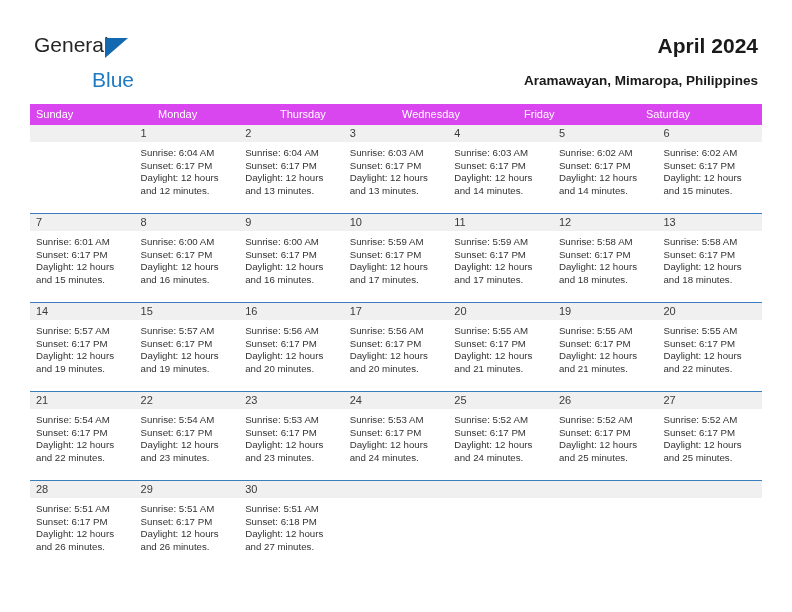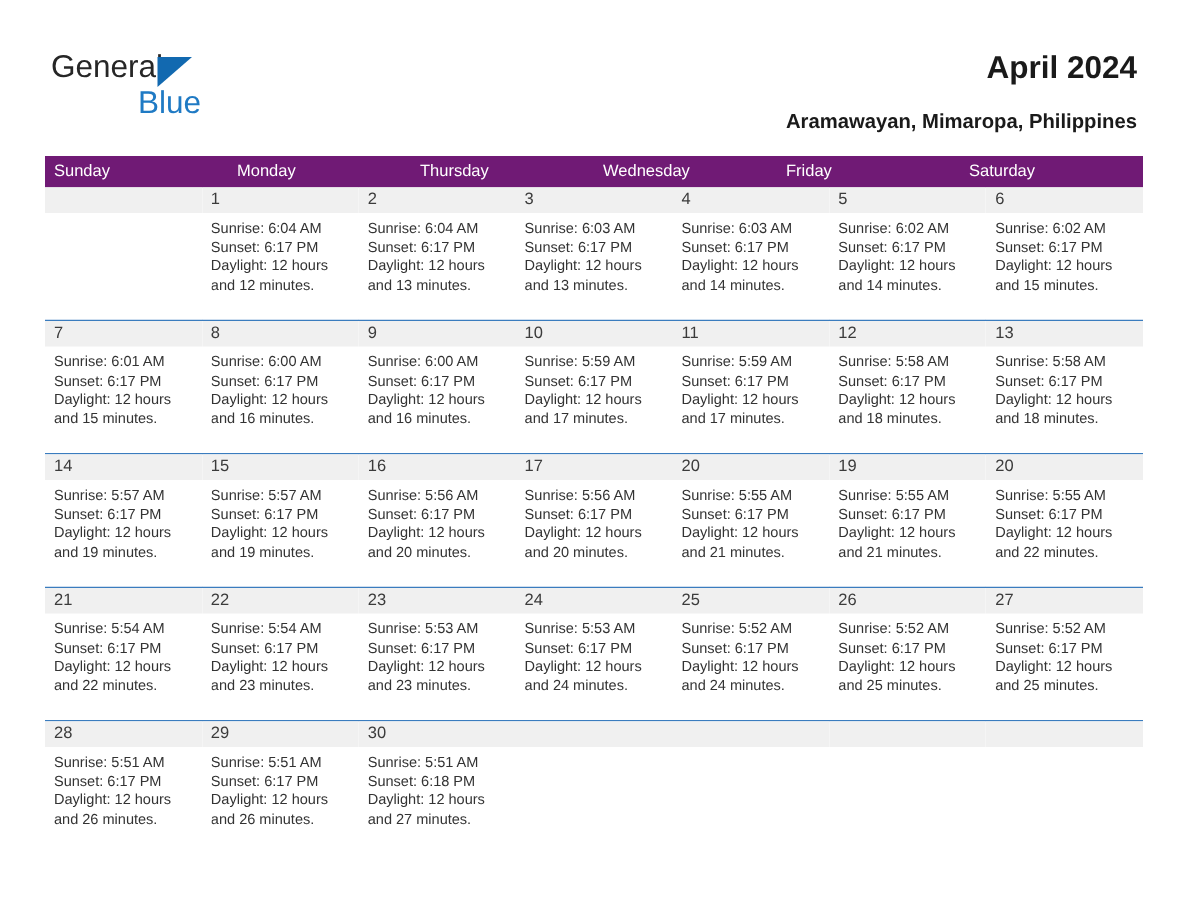--- a/index.html
+++ b/index.html
@@ -52,21 +52,21 @@
     left: 71px;
     top: 5px;
     width: 0;
     height: 0;
     border-left: 23px solid #1269b0;
     border-bottom: 20px solid transparent;
   }
   .logo-blue {
     position: absolute;
     left: 58px;
-    top: 24px;
+    top: 35px;
     font-size: 21px;
     color: #1f7ac4;
     line-height: 24px;
     font-family: "Liberation Sans", sans-serif;
   }
 
   .title-block {
     position: absolute;
     right: 34px;
     top: 30px;
@@ -92,21 +92,21 @@
   .calendar {
     position: absolute;
     left: 30px;
     top: 104px;
     width: 732px;
   }
   .weekday-row {
     display: flex;
     width: 732px;
     height: 21px;
-    background: #701a75;
+    background: #d946ef;
   }
   .weekday-cell {
     flex: 1 1 0;
     color: #ffffff;
     font-size: 11px;
     line-height: 21px;
     padding-left: 6px;
     box-sizing: border-box;
     white-space: nowrap;
     overflow: hidden;

